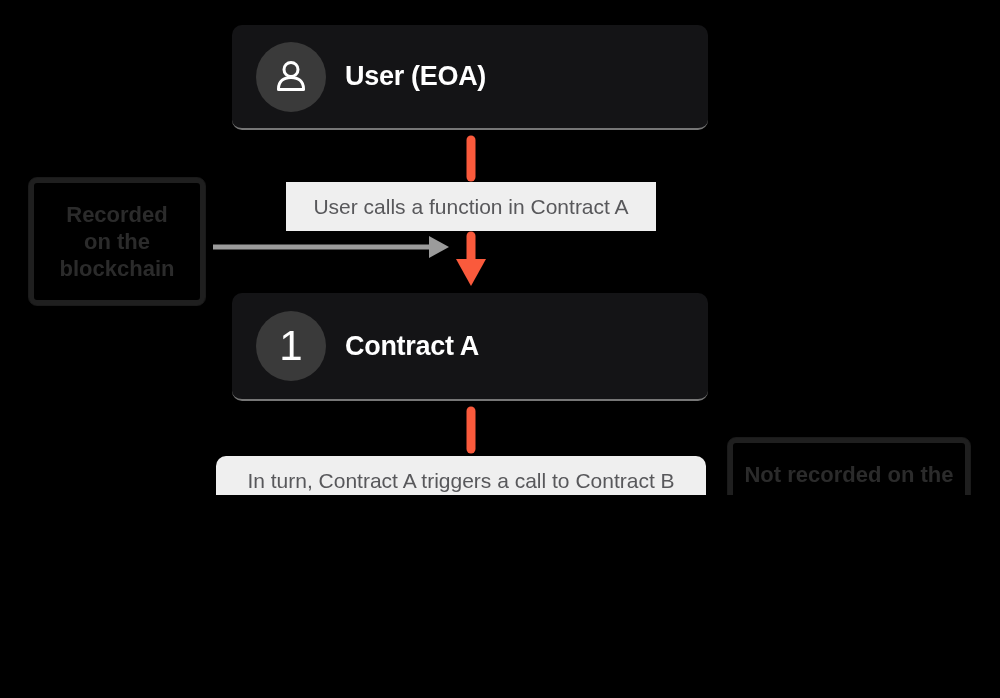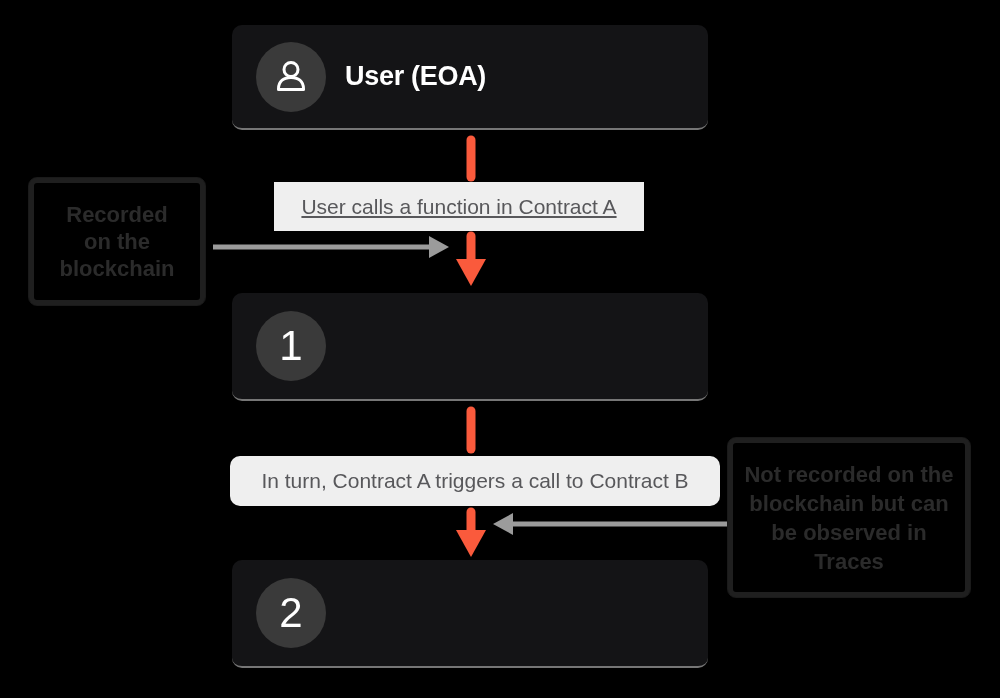--- a/index.html
+++ b/index.html
@@ -13,21 +13,21 @@
     --label-bg:#EFEFEF;
     --label-text:#58585B;
     --note-border:#1f1f1f;
     --note-text:#2B2B2B;
   }
   *{margin:0;padding:0;box-sizing:border-box;}
   html,body{background:var(--bg);}
   body{font-family:"Liberation Sans",sans-serif;}
   .canvas{
     position:relative;
-    width:1000px;height:698px;
+    width:1000px;height:495px;
     background:var(--bg);
     overflow:hidden;
   }
   
   .node{
     position:absolute;
     left:232px;width:476px;
     background:var(--node-bg);
     border-radius:10px;
     border-bottom:2px solid var(--node-border-bottom);
@@ -52,22 +52,22 @@
   }
   
   .edge-label{
     position:absolute;
     background:var(--label-bg);
     color:var(--label-text);
     font-size:21px;
     display:flex;align-items:center;justify-content:center;
     white-space:nowrap;
   }
-  .edge-label.l1{left:274px;top:182px;width:370px;height:49px;text-decoration:underline;}
-  .edge-label.l2{left:230px;top:456px;width:490px;height:50px;border-radius:10px;}
+  .edge-label.l1{left:286px;top:182px;width:370px;height:49px;}
+  .edge-label.l2{left:216px;top:456px;width:490px;height:50px;border-radius:10px;}
   
   .note{
     position:absolute;
     border:5px solid var(--note-border);
     border-radius:8px;
     outline:1px solid rgba(255,255,255,0.10);
     background:var(--bg);
     color:var(--note-text);
     font-weight:700;
     text-align:center;
@@ -99,20 +99,21 @@
         <path d="M8.5 33.5 v-0.5 c0 -8 5.5 -11.5 12.5 -11.5 s12.5 3.5 12.5 11.5 v0.5 z" fill="none" stroke="#ffffff" stroke-width="3" stroke-linejoin="round"></path>
       </svg>
     </div>
     <div class="node-title">User (EOA)</div>
   </div>
 
   <div class="node contract-a">
     <div class="badge">
       <span class="num">1</span>
     </div>
+    <div class="node-title">Contract A</div>
   </div>
 
   <div class="node contract-b">
     <div class="badge">
       <span class="num">2</span>
     </div>
   </div>
 
   <div class="edge-label l1">User calls a function in Contract A</div>
   <div class="edge-label l2">In turn, Contract A triggers a call to Contract B</div>

